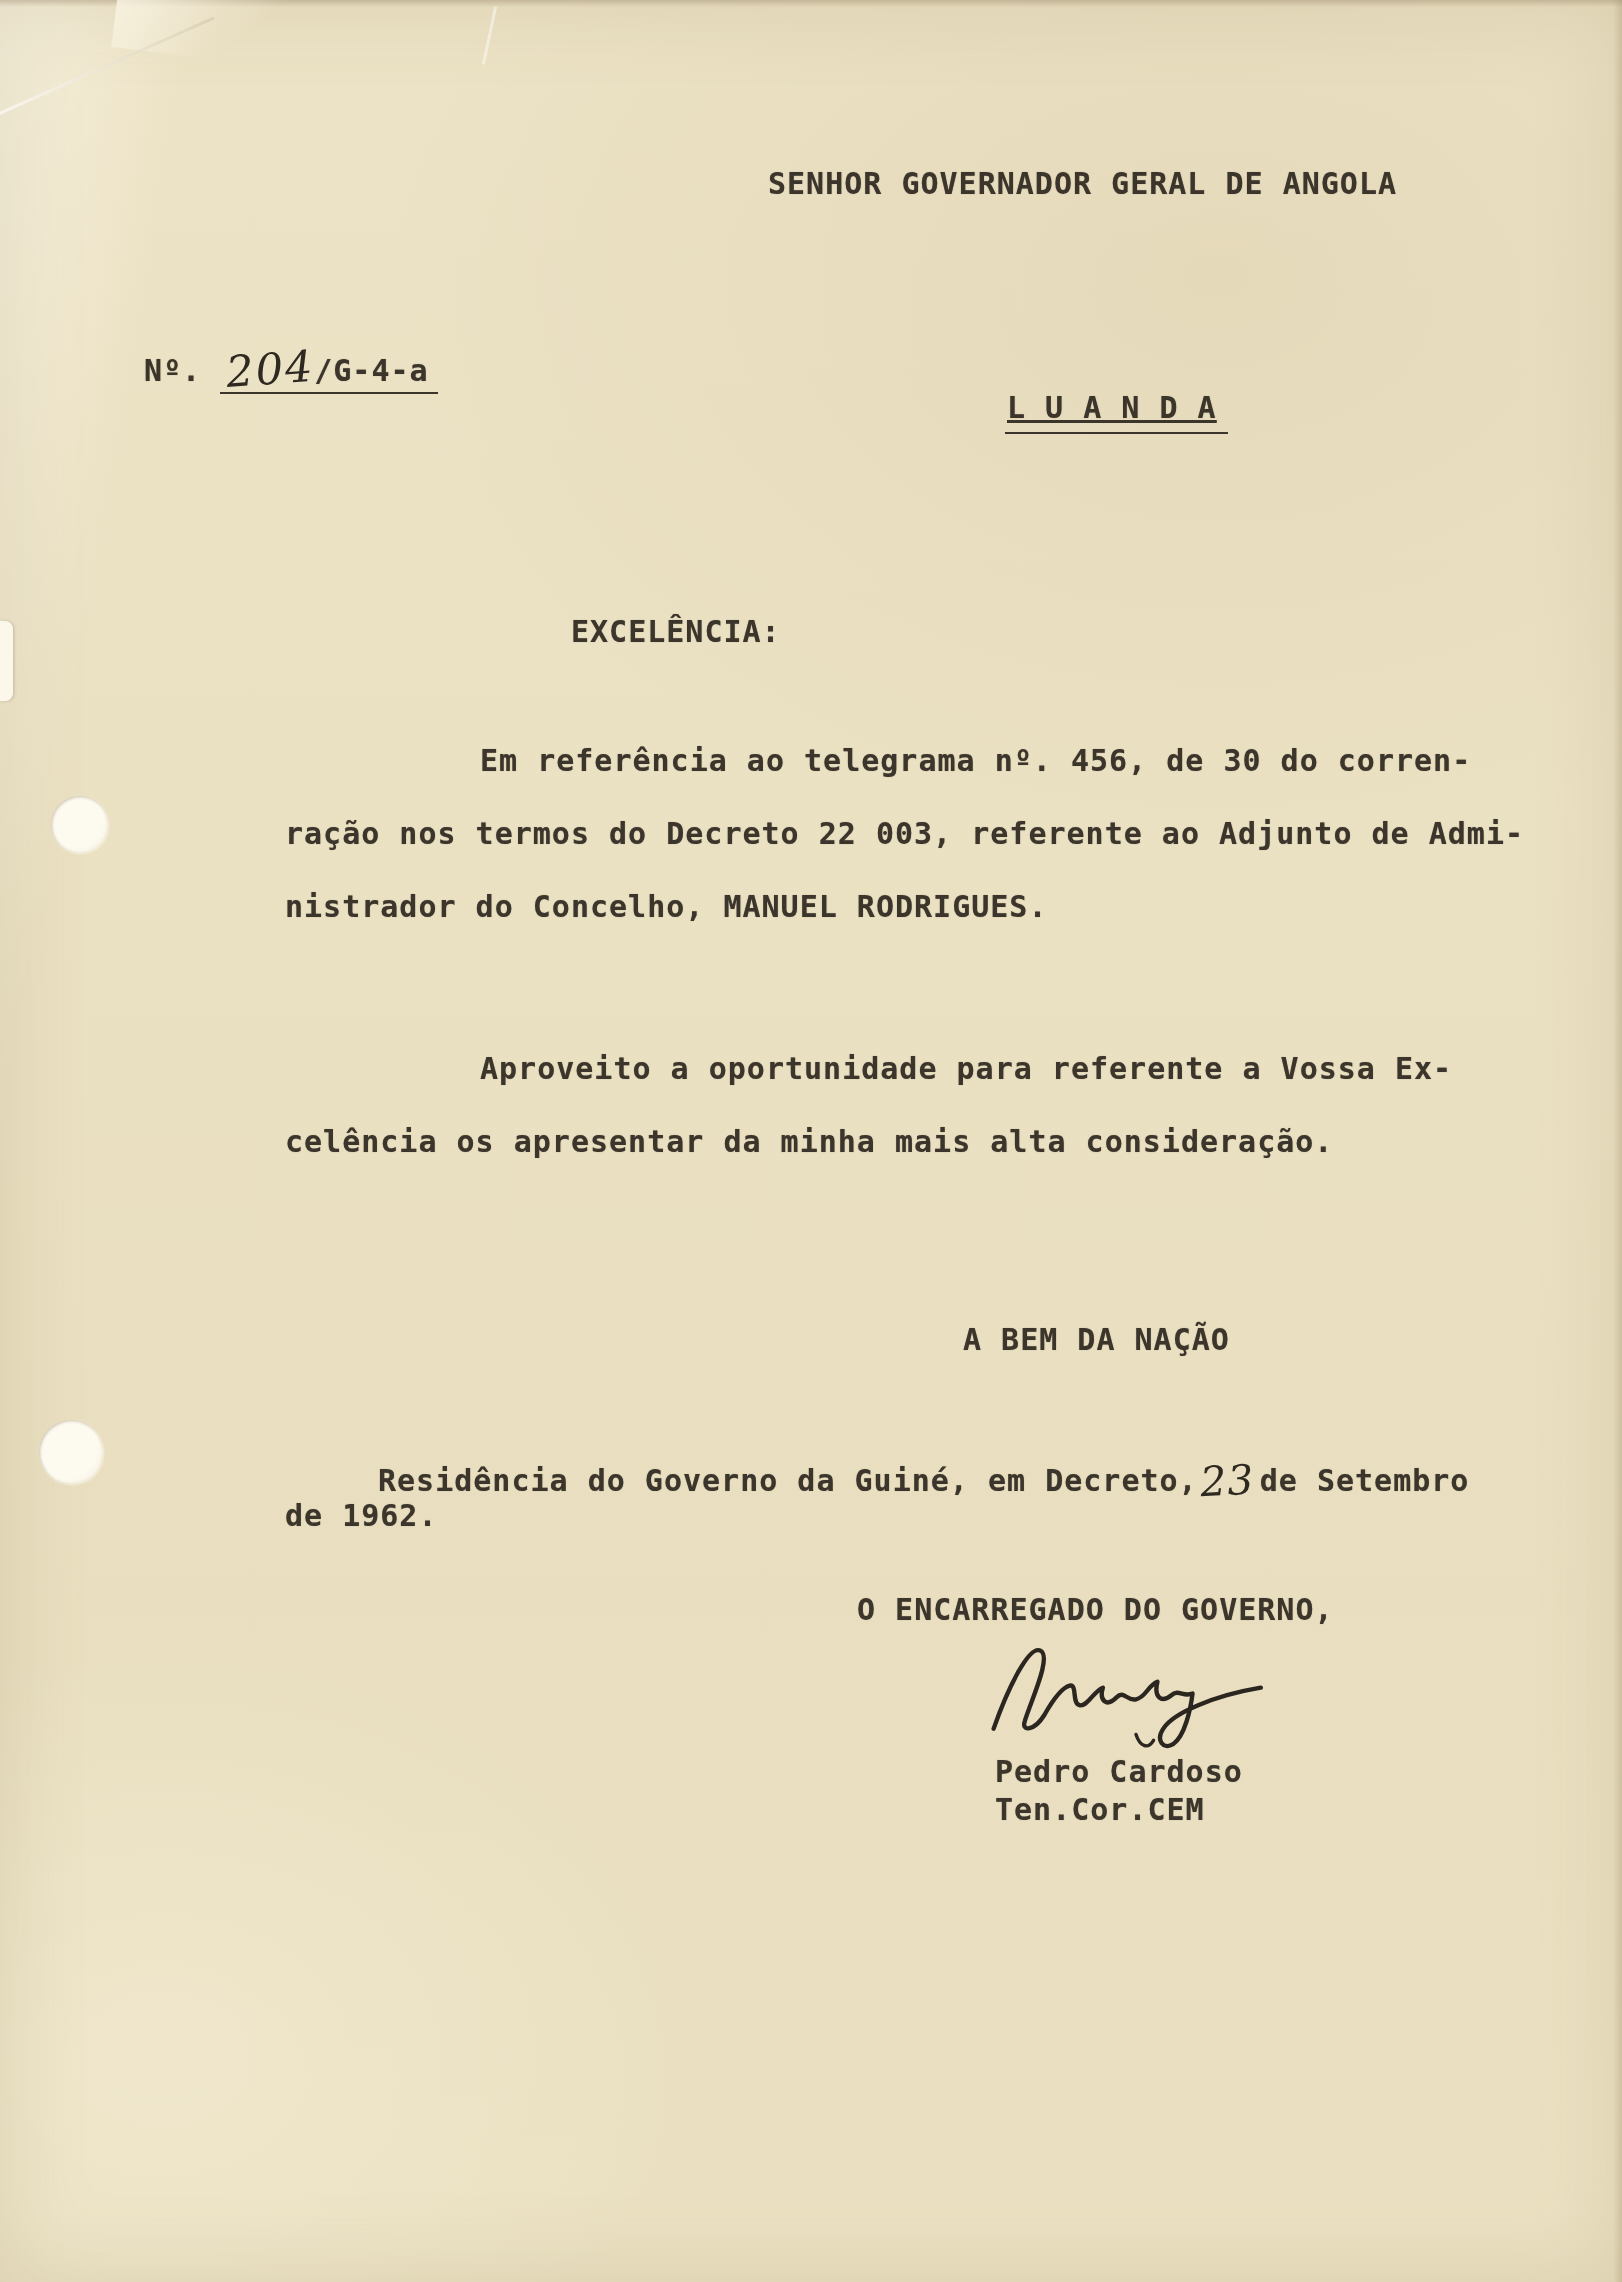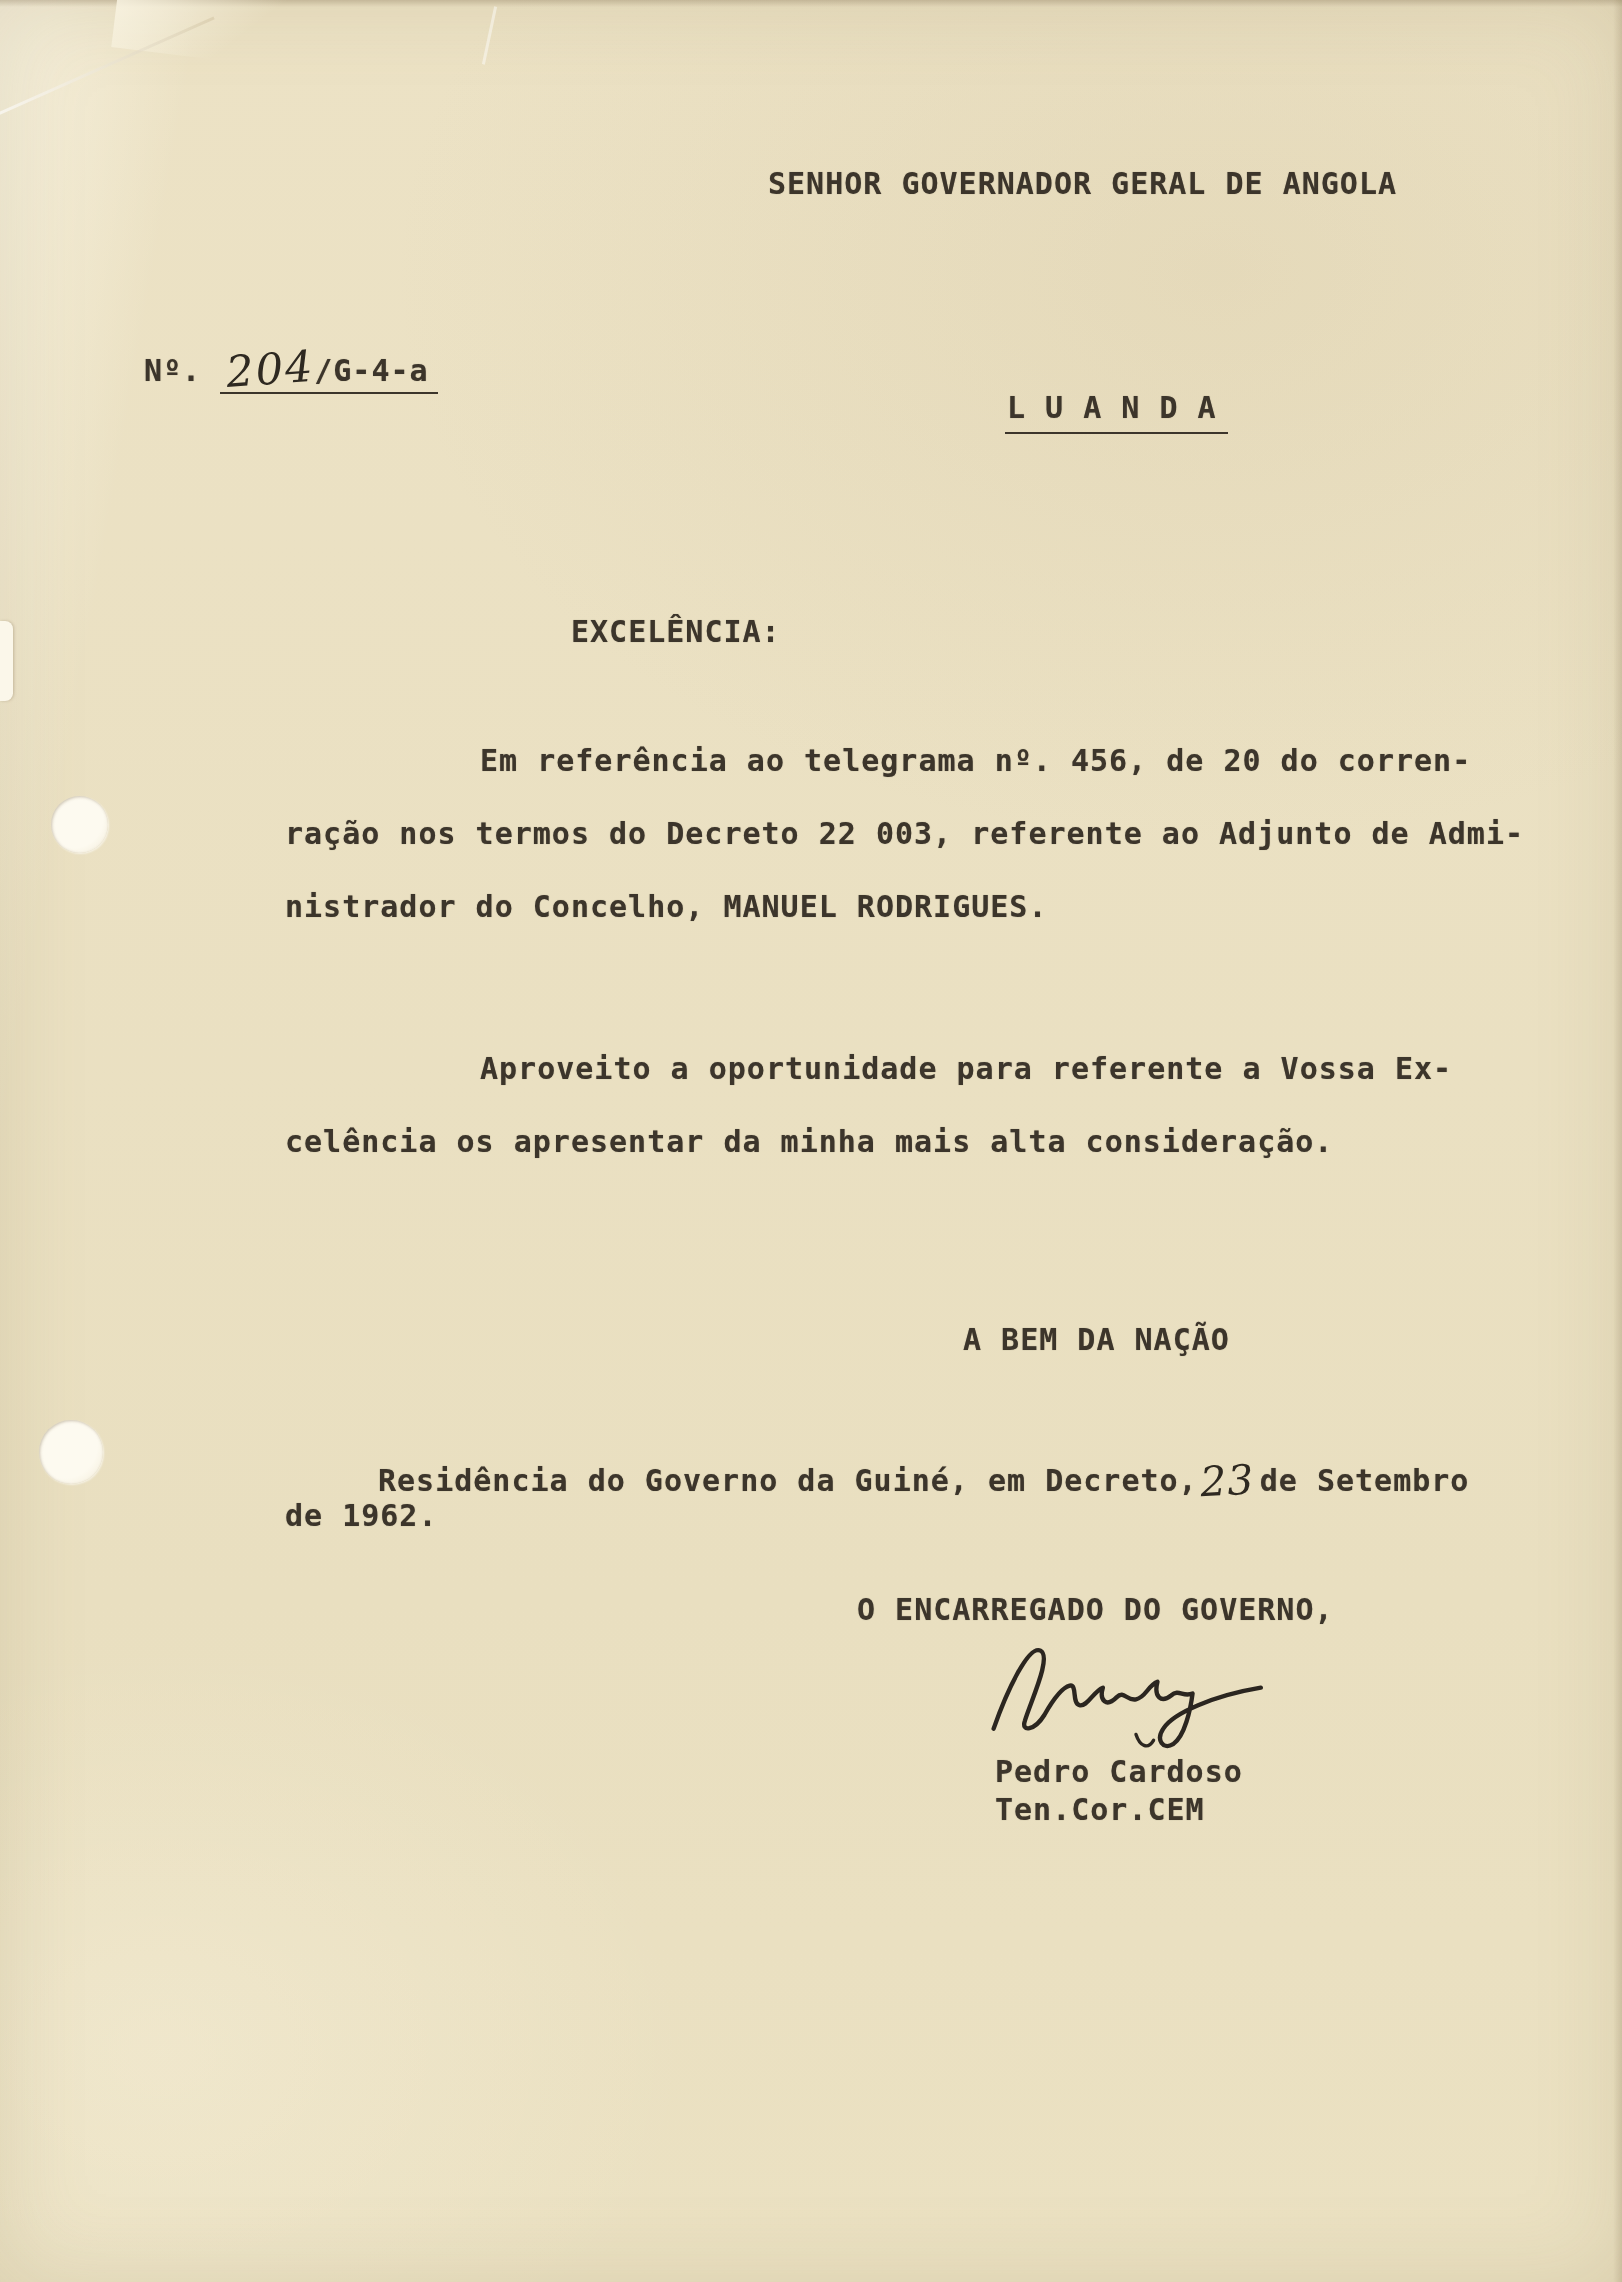--- a/index.html
+++ b/index.html
@@ -41,21 +41,21 @@
     font-family: "DejaVu Serif", "Liberation Serif", serif;
     font-style: italic;
     font-weight: normal;
     color: #2e2921;
     display: inline-block;
     text-shadow: none;
   }
   .hw-204 { font-size: 43px; transform: rotate(-4deg) translateY(2.9px); letter-spacing: 2px; }
   .hw-day { font-size: 41px; transform: rotate(-3deg) translateY(3.9px); margin: 0 5.9px 0 2px; }
 
-  .place      { left: 1005px; top: 390px; border-bottom: 2.9px solid #3c352b; padding: 0 11.7px 6.8px 2px; }
+  .place      { left: 1005px; top: 390px; border-bottom: 2.9px solid #3c352b; padding: 0 11.7px 6.8px 2px; text-decoration: underline; }
   .salutation { left: 571px;  top: 614px; }
   .para1      { left: 285px;  top: 743px;  width: 1268px; }
   .para2      { left: 285px;  top: 1051px; width: 1268px; }
   .motto      { left: 963px;  top: 1322px; }
   .dateline1  { left: 378px;  top: 1453px; }
   .dateline2  { left: 285px;  top: 1498px; }
   .sig-title  { left: 857px;  top: 1592px; }
   .signature  { position: absolute; left: 980px; top: 1631px; }
   .sig-name   { left: 995px; top: 1753px; line-height: 38px; }
 
@@ -116,21 +116,21 @@
   <div class="typed ref">
     <span>Nº.</span>
     <span class="underlined"><span class="handwritten hw-204">204</span><span>/G-4-a</span></span>
   </div>
 
   <div class="typed place">L U A N D A</div>
 
   <div class="typed salutation">EXCELÊNCIA:</div>
 
   <div class="typed para para1">
-    <div class="line indent">Em referência ao telegrama nº. 456, de 20 do corren-</div>
+    <div class="line indent">Em referência ao telegrama nº. 456, de 30 do corren-</div>
     <div class="line">ração nos termos do Decreto 22 003, referente ao Adjunto de Admi-</div>
     <div class="line">nistrador do Concelho, MANUEL RODRIGUES.</div>
   </div>
 
   <div class="typed para para2">
     <div class="line indent">Aproveito a oportunidade para referente a Vossa Ex-</div>
     <div class="line">celência os apresentar da minha mais alta consideração.</div>
   </div>
 
   <div class="typed motto">A BEM DA NAÇÃO</div>

